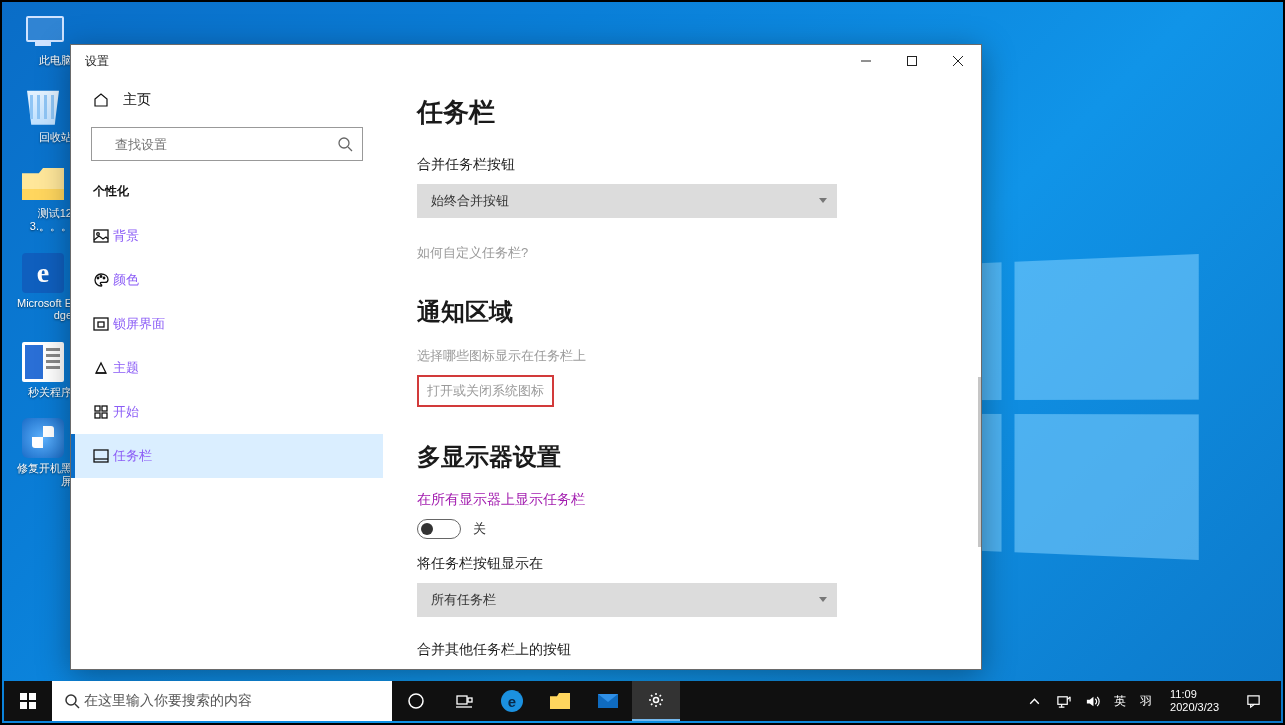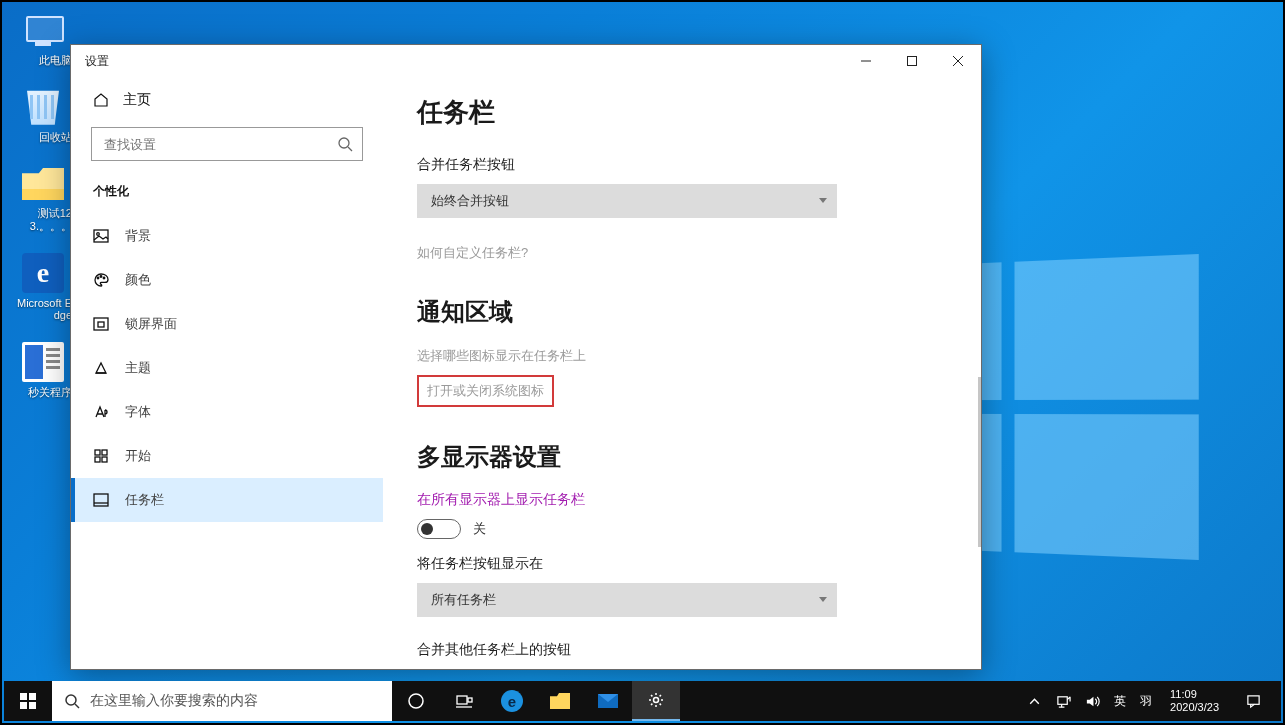--- a/index.html
+++ b/index.html
@@ -58,26 +58,26 @@
   .winbtn svg { width:10px; height:10px; stroke:#222; stroke-width:1; fill:none; }
 
   .settings-body { flex:1; display:flex; min-height:0; }
 
   .sidepane { width: 312px; padding: 0 0 10px 0; border-right: none; }
   .home-row { display:flex; align-items:center; gap:14px; padding: 14px 22px 16px; cursor:pointer; color:#111; font-size:14px;}
   .home-row .ic { width:16px; height:16px; }
   .home-row .ic svg { width:16px; height:16px; fill:none; stroke:#111; stroke-width:1.2; }
 
   .search-wrap { margin: 2px 20px 14px; position:relative; }
-  .search-input { width:100%; height:34px; border:1px solid #999; background:#fff; padding:0 34px 0 12px; font-size:13px; color:#555; outline:none;}
+  .search-input { width:100%; height:34px; border:1px solid #999; background:#fff; padding:0 34px 0 23px; font-size:13px; color:#555; outline:none;}
   .search-ic { position:absolute; right:10px; top:9px; width:16px; height:16px; stroke:#666; stroke-width:1.3; fill:none;}
 
   .group-label { padding: 8px 22px 14px; font-size:12px; font-weight:600; color:#111;}
   .nav { list-style:none; }
-  .nav li { display:flex; align-items:center; gap:16px; height:44px; padding:0 22px; font-size:13px; color:#404040; cursor:pointer; position:relative;}
+  .nav li { display:flex; align-items:center; gap:4px; height:44px; padding:0 22px; font-size:13px; color:#8b5cf6; cursor:pointer; position:relative;}
   .nav li .ic { width:16px; height:16px; display:flex; align-items:center; justify-content:center;}
   .nav li .ic svg { width:16px; height:16px; fill:none; stroke:#111; stroke-width:1.3; }
   .nav li.active { background:#daeeff; }
   .nav li.active::before { content:""; position:absolute; left:0; top:0; bottom:0; width:4px; background:#0a6dc7;}
 
   .content { flex:1; padding: 18px 34px 10px 34px; overflow:hidden; position:relative; color:#1a1a1a;}
   .content h1 { font-size:26px; font-weight:600; margin-bottom: 26px;}
   .section-label { font-size:14px; color:#222; margin: 6px 0 10px; font-weight:400;}
   .section-title { font-size:24px; font-weight:600; margin: 30px 0 18px;}
   .select-box { width: 420px; height:34px; background:#dcdcdc; border:none; display:flex; align-items:center; padding:0 14px; font-size:13px; color:#333; cursor:pointer; position:relative;}
@@ -90,21 +90,21 @@
   .toggle-label { font-size:13px; color:#333;}
   .scroll-indicator { position:absolute; right:0; top:300px; width:3px; height:170px; background:#c6c6c6;}
 
   
   .taskbar { position:absolute; left:2px; right:2px; bottom:2px; height:40px; background:#101010; display:flex; align-items:stretch; color:#fff;}
   .tbtn { width:48px; display:flex; align-items:center; justify-content:center; cursor:pointer;}
   .tbtn.active { background:#333; border-bottom:2px solid #76b9ed;}
   .tbtn svg { width:18px; height:18px; }
   .start-tiles { width:16px; height:16px; display:grid; grid-template-columns:1fr 1fr; grid-template-rows:1fr 1fr; gap:2px;}
   .start-tiles span{background:#fff;}
-  .searchbar { flex:0 0 340px; background:#fff; display:flex; align-items:center; gap:10px; padding:0 12px; color:#555; font-size:14px; cursor:text;}
+  .searchbar { flex:0 0 340px; background:#fff; display:flex; align-items:center; gap:4px; padding:0 12px; color:#555; font-size:14px; cursor:text;}
   .searchbar svg{width:16px;height:16px;stroke:#333;stroke-width:1.5;fill:none;}
   .task-icons { display:flex; }
   .tray { margin-left:auto; display:flex; align-items:center; gap:6px; padding:0 8px; font-size:12px;}
   .tray .t { padding:0 4px; cursor:pointer; display:flex; align-items:center; height:100%;}
   .tray svg { width:15px; height:15px; stroke:#fff; stroke-width:1.3; fill:none;}
   .clock { text-align:left; line-height:1.15; font-size:11px; padding:0 8px; cursor:pointer;}
   .notif { width:40px; display:flex; align-items:center; justify-content:center; cursor:pointer;}
 
   .edge-ic{width:22px;height:22px;border-radius:50%;background:#1b91e0;position:relative;}
   .edge-ic::after{content:"e";position:absolute;inset:0;display:flex;align-items:center;justify-content:center;color:#092847;font-weight:bold;font-size:15px;}
@@ -139,20 +139,24 @@
       <div class="lbl">测试123.。。。</div>
     </div>
     <div class="dicon">
       <div class="gfx gfx-edge"></div>
       <div class="lbl">Microsoft Edge</div>
     </div>
     <div class="dicon">
       <div class="gfx gfx-app"></div>
       <div class="lbl">秒关程序</div>
     </div>
+    <div class="dicon">
+      <div class="gfx gfx-fix"></div>
+      <div class="lbl">修复开机黑屏</div>
+    </div>
   </div>
 
   <div class="settings-window">
     <div class="titlebar">
       <span>设置</span>
       <div class="spacer"></div>
       <div class="winbtn">
           <svg viewBox="0 0 10 10">
             <line x1="0" y1="5" x2="10" y2="5"></line>
           </svg>
@@ -218,29 +222,20 @@
             <span>锁屏界面</span>
           </li>
           <li>
             <span class="ic">
                 <svg viewBox="0 0 16 16">
                   <path d="M3 13 L8 3 L10 7 L13 13 Z"></path>
                   <path d="M3 13 H13"></path>
                 </svg>
               </span>
             <span>主题</span>
-          </li>
-          <li>
-            <span class="ic">
-                <svg viewBox="0 0 16 16">
-                  <path d="M3 13 L7 3 L11 13 M4.5 10 H9.5"></path>
-                  <path d="M12 6 L12 13 M12 6 a2 2 0 1 1 0 4"></path>
-                </svg>
-              </span>
-            <span>字体</span>
           </li>
           <li>
             <span class="ic">
                 <svg viewBox="0 0 16 16">
                   <rect x="2" y="2" width="5" height="5"></rect>
                   <rect x="9" y="2" width="5" height="5"></rect>
                   <rect x="2" y="9" width="5" height="5"></rect>
                   <rect x="9" y="9" width="5" height="5"></rect>
                 </svg>
               </span>

